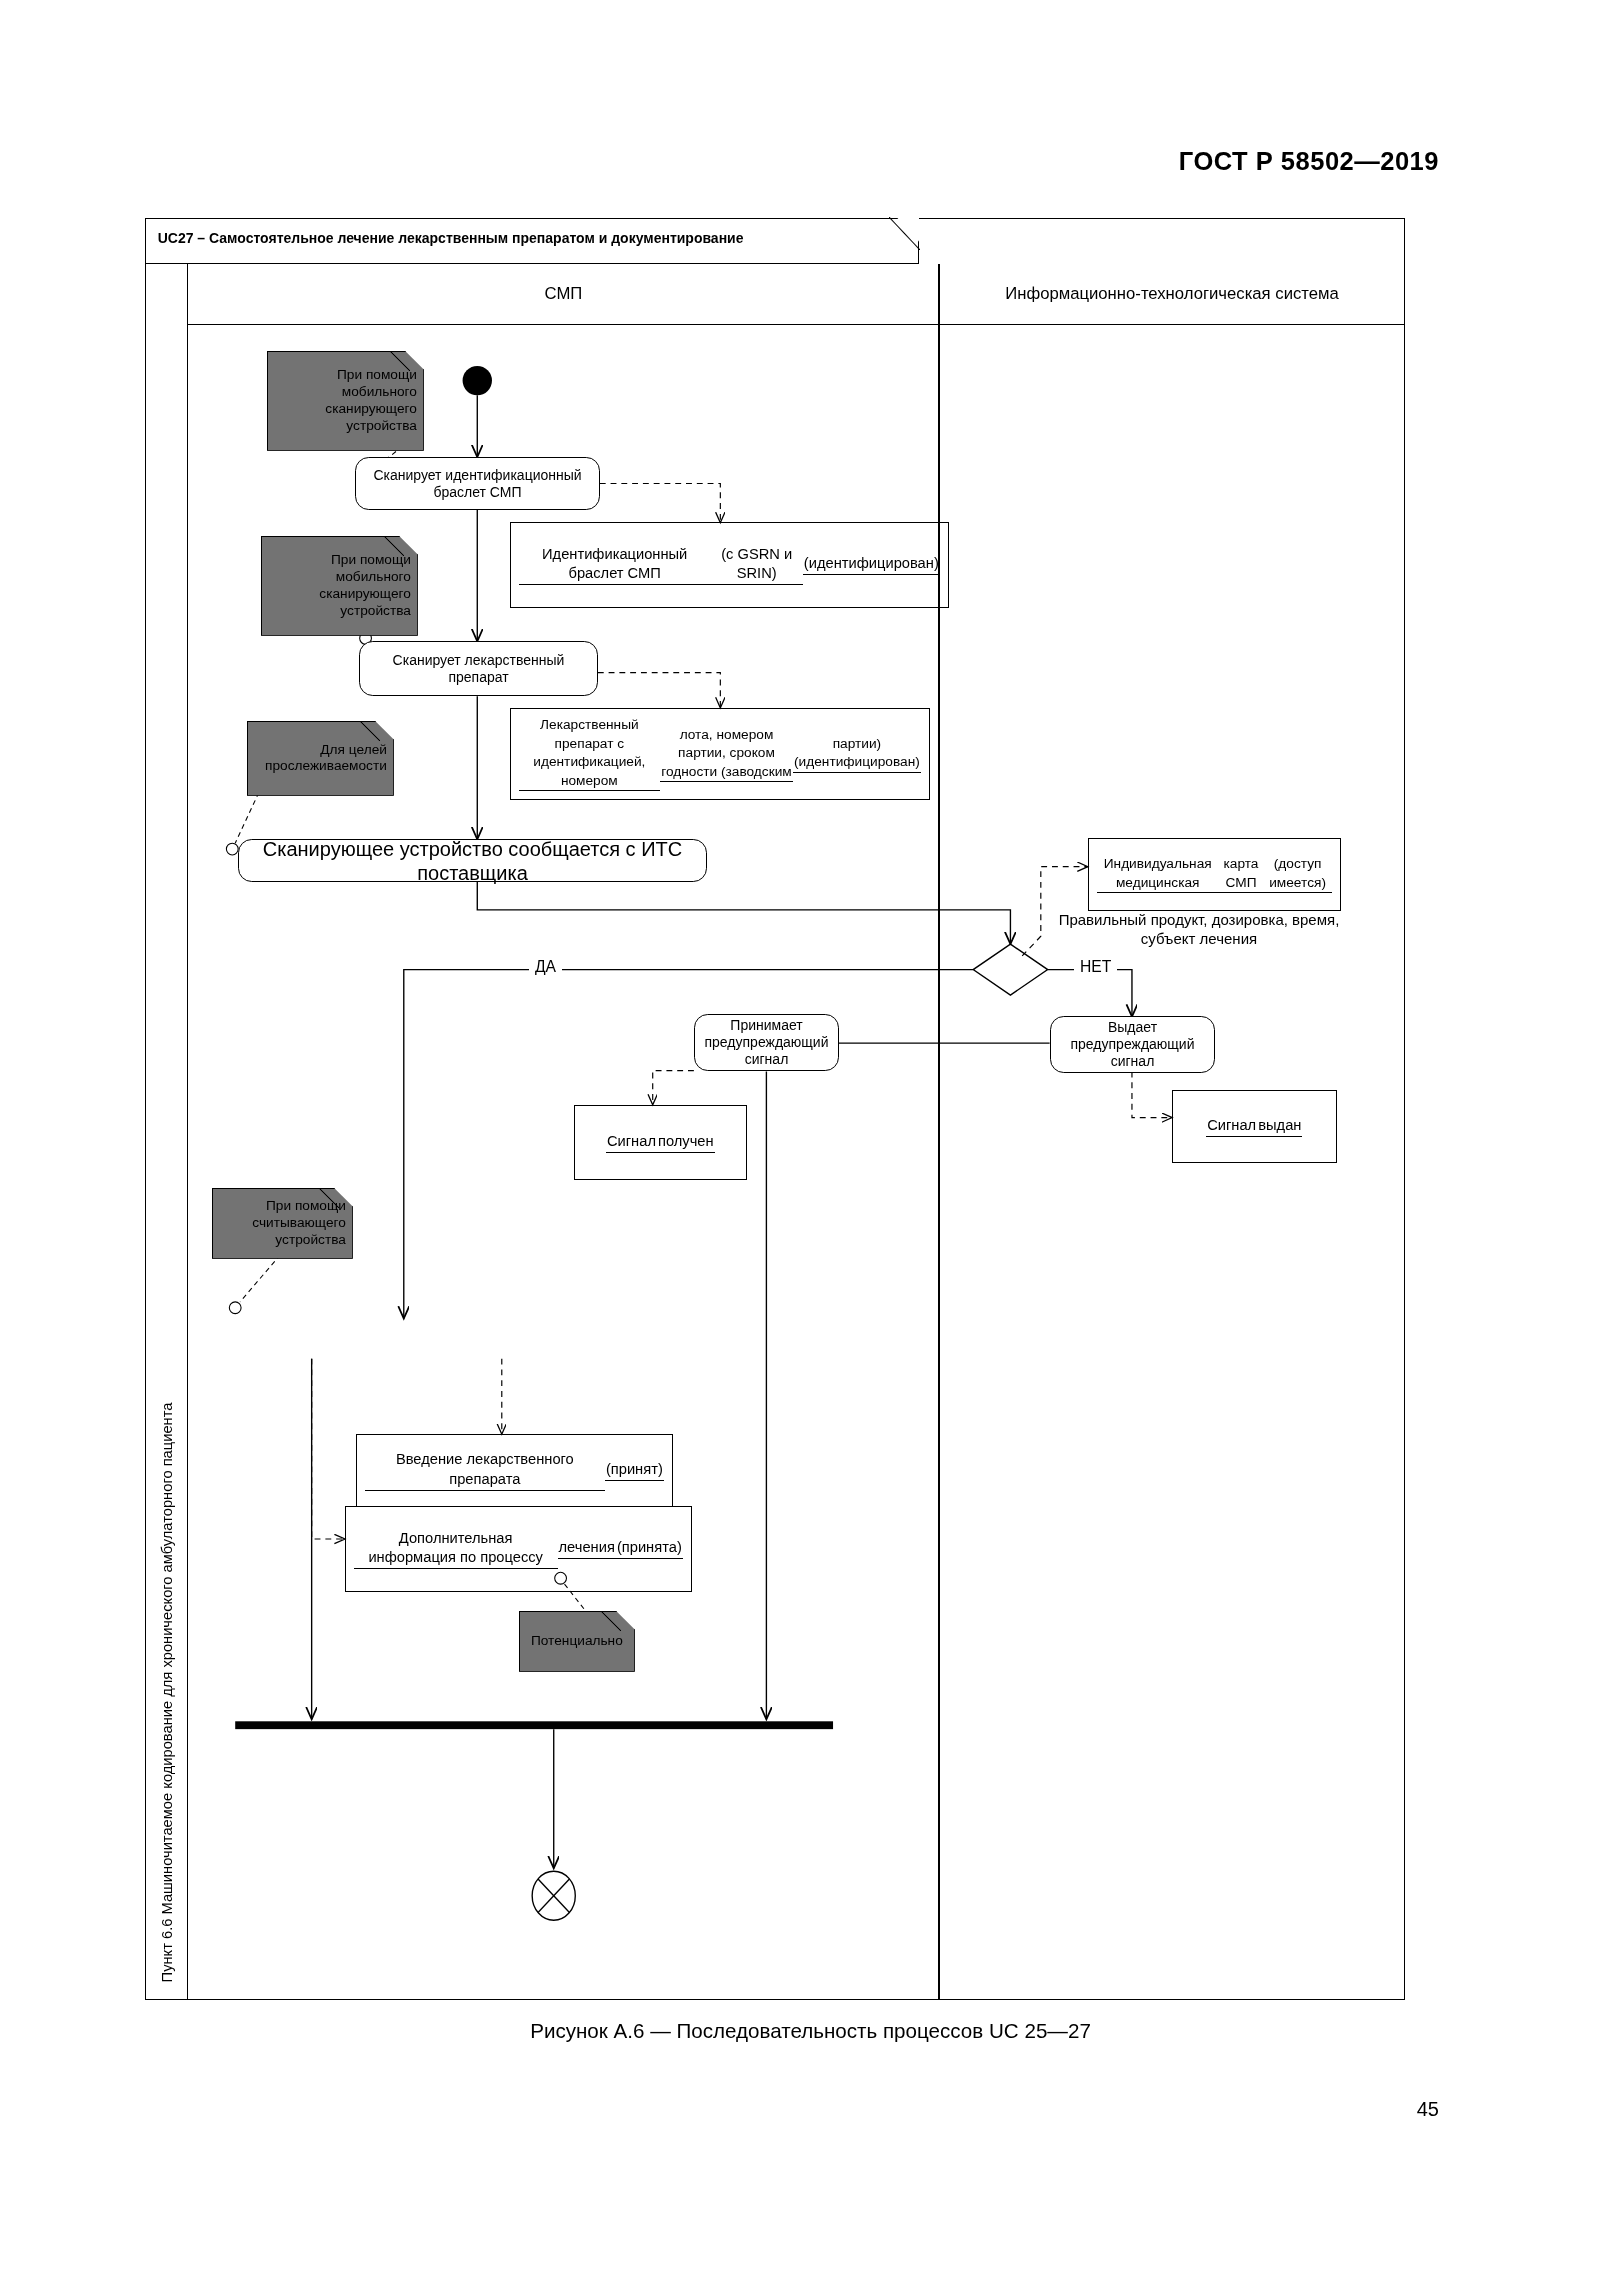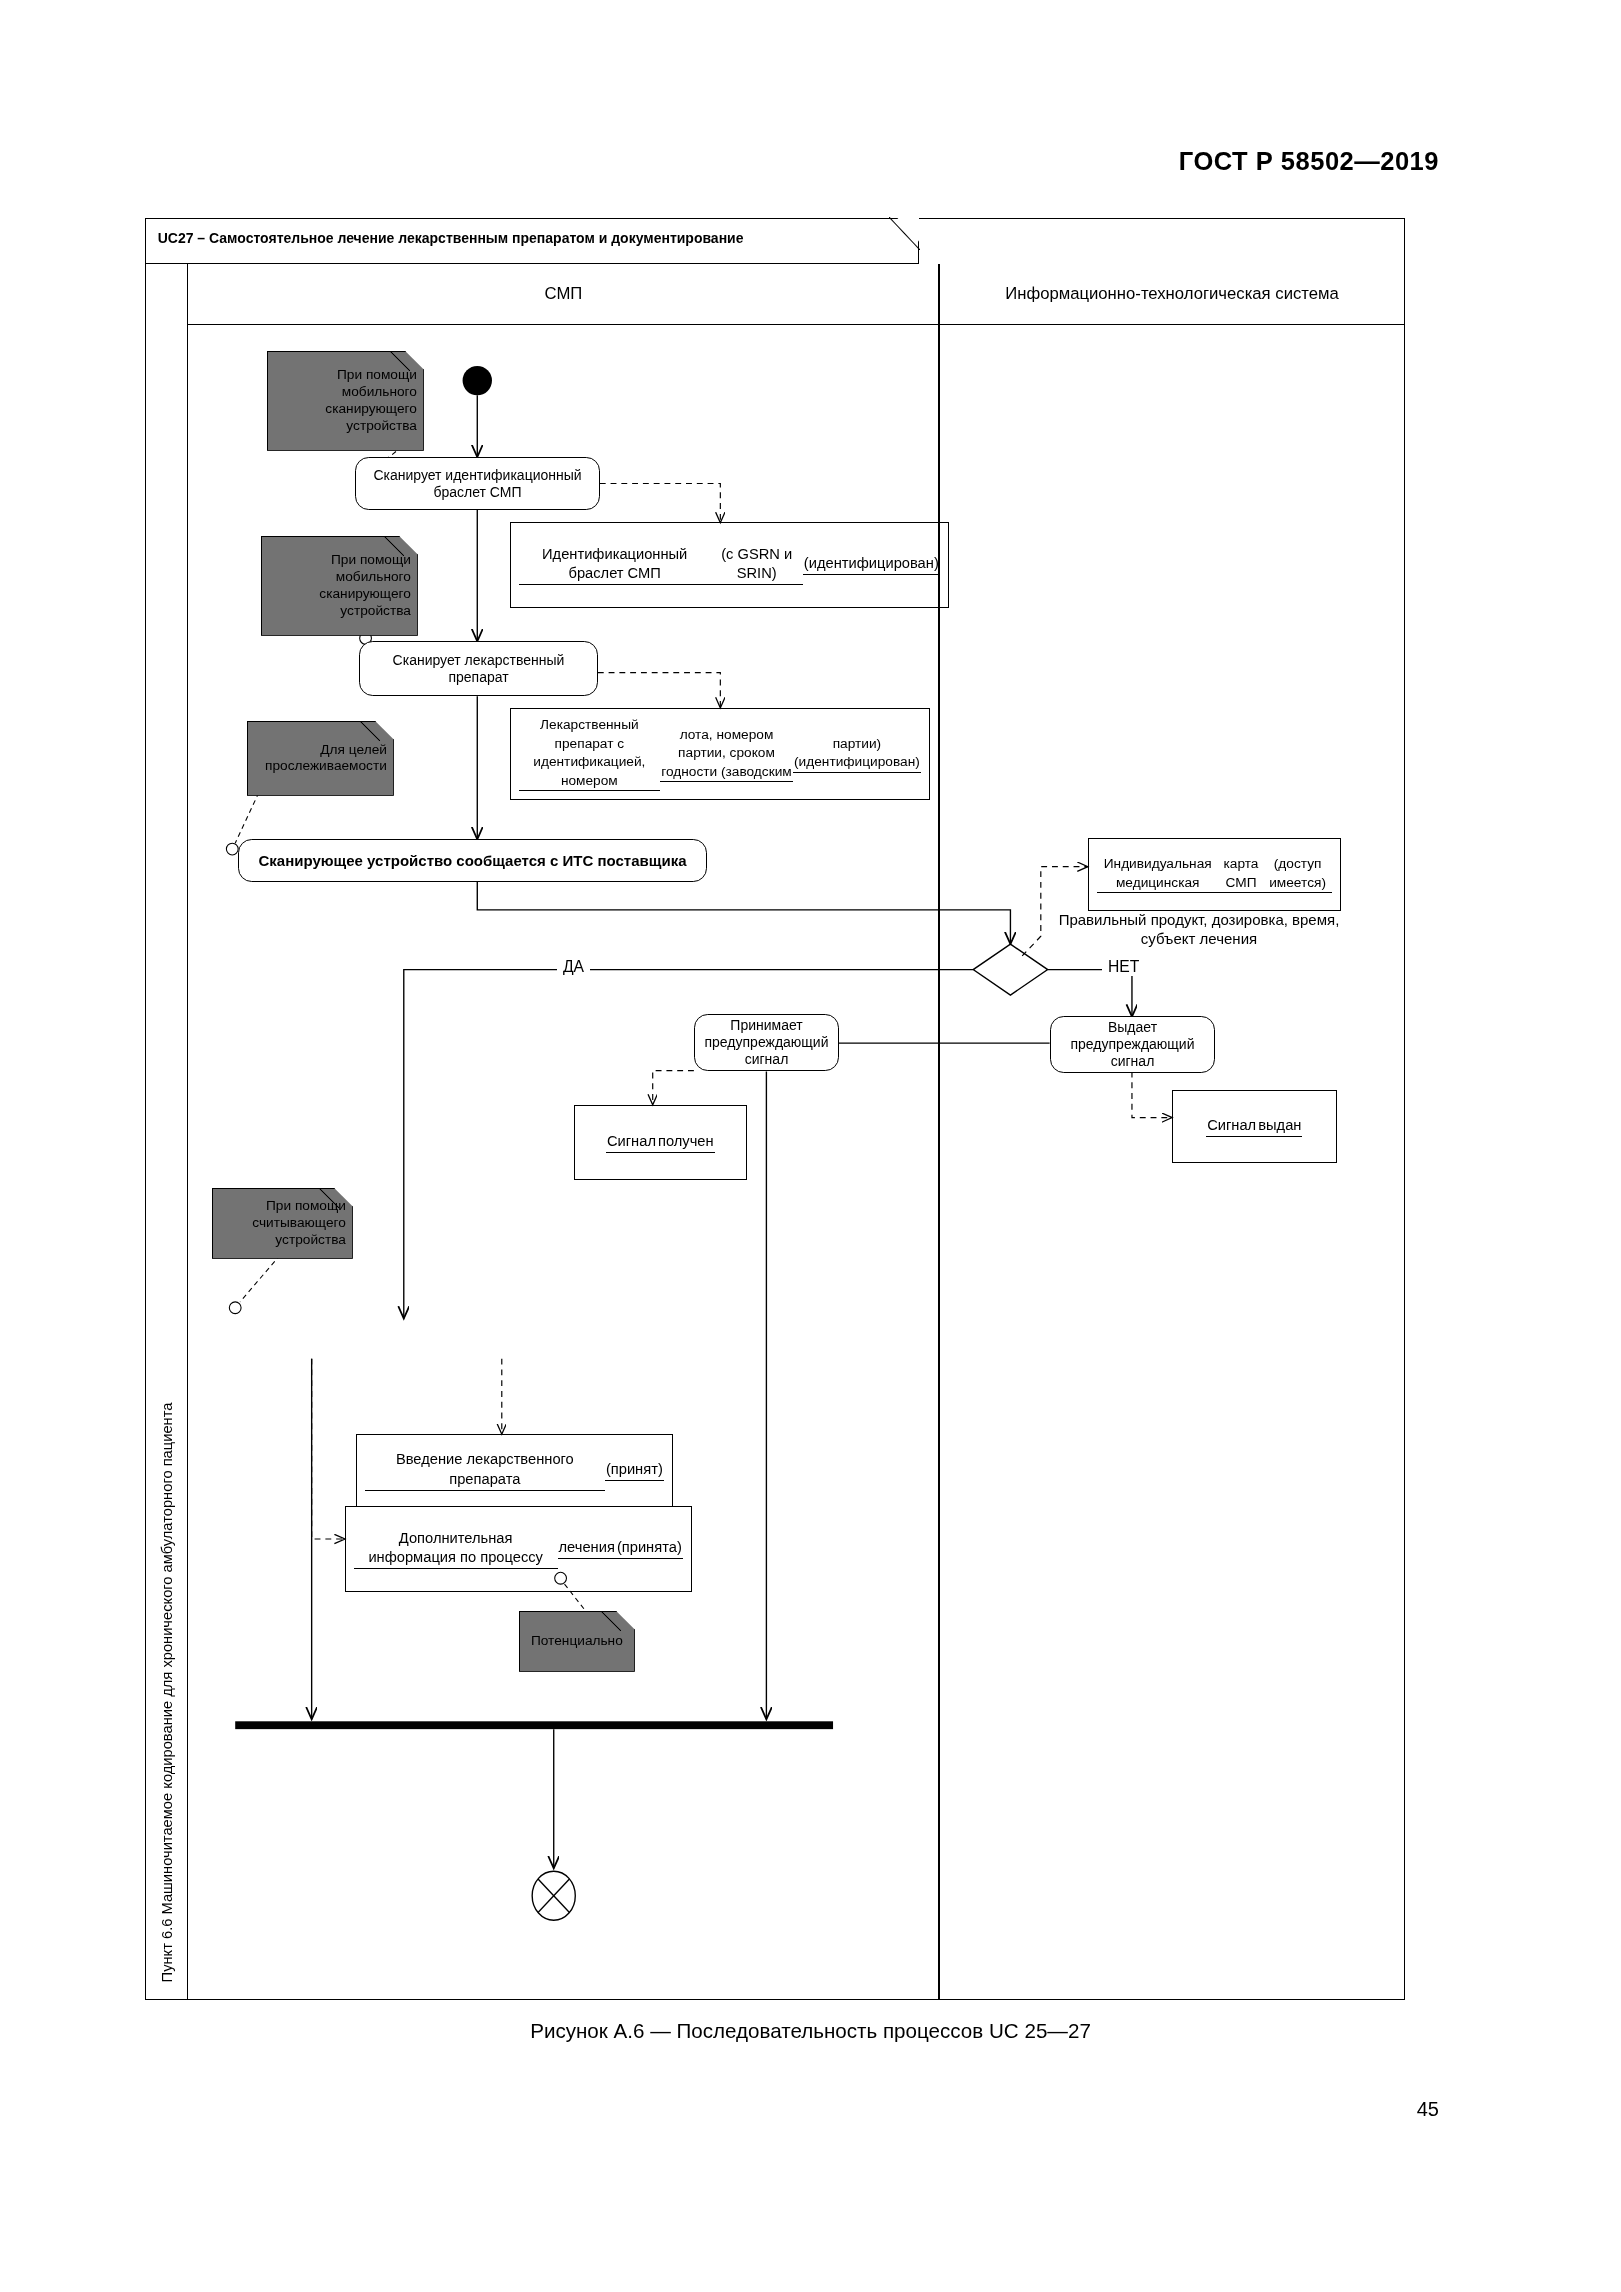--- a/index.html
+++ b/index.html
@@ -79,42 +79,42 @@
   
   svg.wires{position:absolute;left:0;top:0;width:1621px;height:2293px;pointer-events:none;}
 
   
   .node{position:absolute;box-sizing:border-box;background:#fff;}
   .action{
     border:1.3px solid #000;border-radius:13.7px;
     display:flex;align-items:center;justify-content:center;text-align:center;
     font-size:14px;line-height:1.2;padding:2.9px 7.8px;
   }
-  .action.big{font-size:15px;font-weight:bold;}
+  .action.big{font-size:20px;}
   .objnode{
     border:1.6px solid #000;
     display:flex;flex-direction:row;align-items:center;justify-content:center;
     text-align:center;font-size:14.7px;line-height:1.35;padding:4.9px 7.8px;
   }
   .objnode span{display:inline-block;border-bottom:1.4px solid #000;padding:0 1px;}
   .objnode.small{font-size:13.7px;}
   .note{
     border:1.3px solid #000;background:#737373;
     display:flex;align-items:center;justify-content:center;text-align:right;
     font-size:13.7px;line-height:1.22;padding:3.9px 5.9px;
     -webkit-clip-path:polygon(0 0,calc(100% - 18.6px) 0,100% 18.6px,100% 100%,0 100%);
     clip-path:polygon(0 0,calc(100% - 18.6px) 0,100% 18.6px,100% 100%,0 100%);
   }
   .note-wrap{position:absolute;}
   .note-fold{
     position:absolute;right:0;top:0;width:19.6px;height:19.6px;
     background:linear-gradient(to bottom left,transparent calc(50% - 0.9px),#000 50%,transparent calc(50% + 0.9px));
   }
   .guard-label{
-    position:absolute;font-size:15.7px;background:#fff;padding:0 5.9px;margin-left:28px;
+    position:absolute;font-size:15.7px;background:#fff;padding:0 5.9px;
   }
   .cond-text{
     position:absolute;font-size:15px;line-height:1.25;text-align:center;
   }
 </style>
 </head>
 <body>
 
 <div class="page">
 

